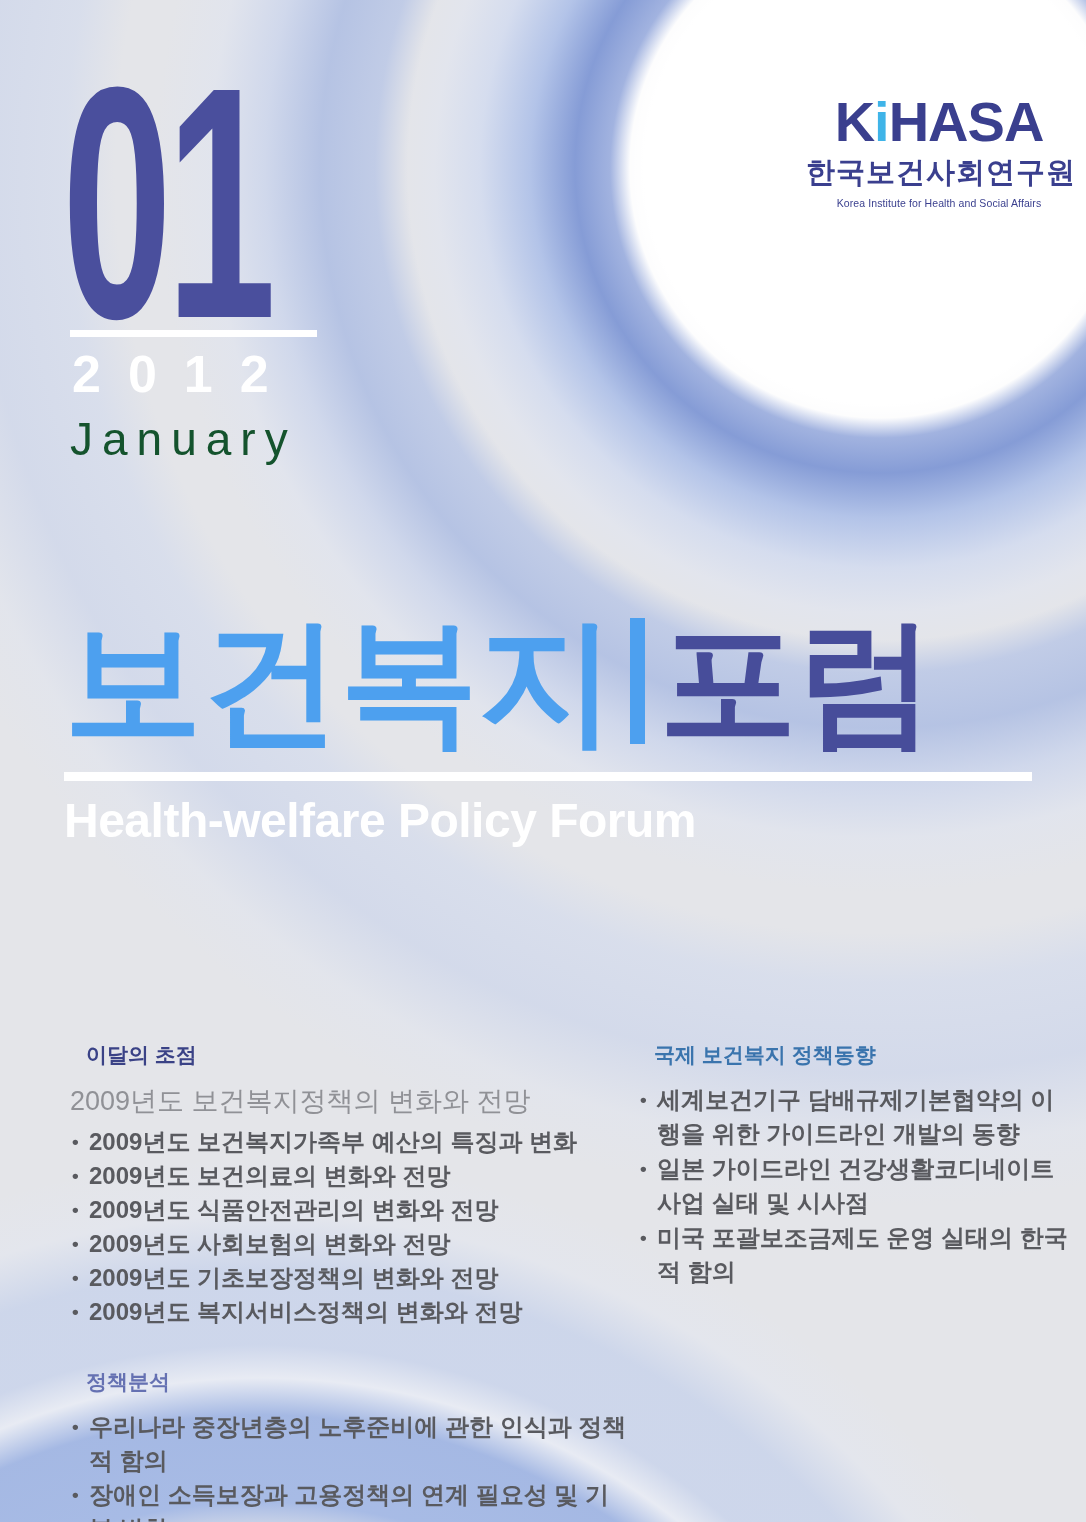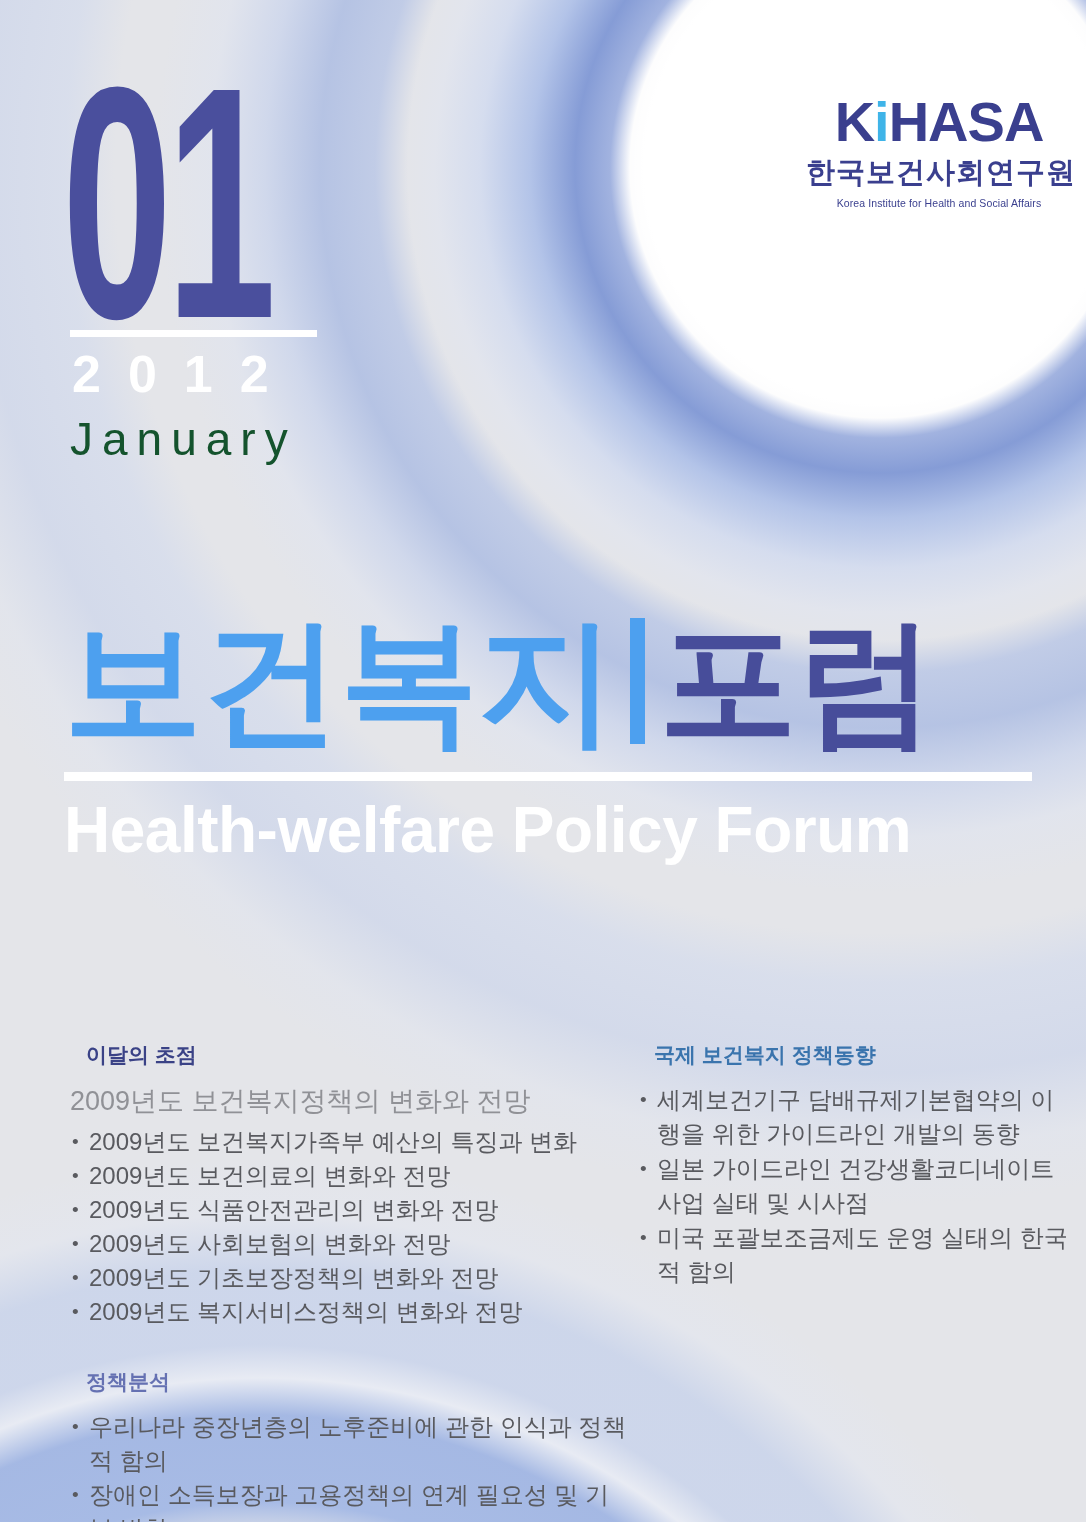--- a/index.html
+++ b/index.html
@@ -62,34 +62,34 @@
   .logo-acronym .logo-i { color:var(--logo-i-blue,#3fb4e8); }
   .logo-korean { font-size:29px; font-weight:bold; margin-top:3px; letter-spacing:1px; white-space:nowrap; }
   .logo-english { font-size:10.5px; margin-top:4px; letter-spacing:0.1px; white-space:nowrap; }
   
   .title-block { position:absolute; left:64px; top:612px; width:970px; }
   .title-kr { display:flex; align-items:center; font-size:138px; font-weight:bold; line-height:1; white-space:nowrap; }
   .title-kr .t-main { color:var(--title-blue,#4da0ef); }
   .title-kr .t-divider { display:inline-block; width:15px; height:126px; background:var(--title-blue,#4da0ef); margin:0 14px; }
   .title-kr .t-sub { color:var(--title-navy,#474d9a); }
   .title-rule { margin-top:22px; width:968px; height:9px; background:#ffffff; }
-  .title-en { margin-top:12px; font-size:64px; font-weight:bold; color:#ffffff; letter-spacing:-0.5px; white-space:nowrap; }
+  .title-en { margin-top:12px; font-size:48px; font-weight:bold; color:#ffffff; letter-spacing:-0.5px; white-space:nowrap; }
   
   .col-left  { position:absolute; left:70px;  top:1026px; width:560px; }
   .col-right { position:absolute; left:638px; top:1026px; width:430px; }
   .section-heading { margin:16px; font-size:21px; font-weight:bold; line-height:1.2; }
   .heading-focus        { color:var(--heading-focus,#3a4286); }
   .heading-analysis     { color:var(--heading-analysis,#6571b2); }
   .heading-international{ color:var(--heading-international,#3a74ad); }
   .heading-news         { color:var(--heading-news,#47a1dd); }
   .focus-subtitle { margin:16px 0 6px 0; font-size:27px; color:var(--subtitle-gray,#909196); }
   ul.items { list-style:none; margin:0; padding:0; }
   ul.items li {
     position:relative; padding-left:19px;
-    font-size:24px; color:var(--body-gray,#595a5f); line-height:34px;
+    font-size:24px; color:var(--body-gray,#595a5f); line-height:34px;font-weight:bold;
   }
   ul.items li::before { content:"•"; position:absolute; left:2px; top:0; font-size:19px; }
   .sec-analysis { margin-top:40px; }
   .sec-analysis .items { margin-top:16px; }
   .sec-analysis li { font-size:23px; line-height:33px; }
   .sec-international .items { margin-top:14px; }
   .sec-international li { font-size:23px; line-height:32px; margin-bottom:1px; }
   .sec-news { margin-top:36px; }
   .sec-news .items { margin-top:14px; }
   .sec-news li { font-size:23px; line-height:29px; }

